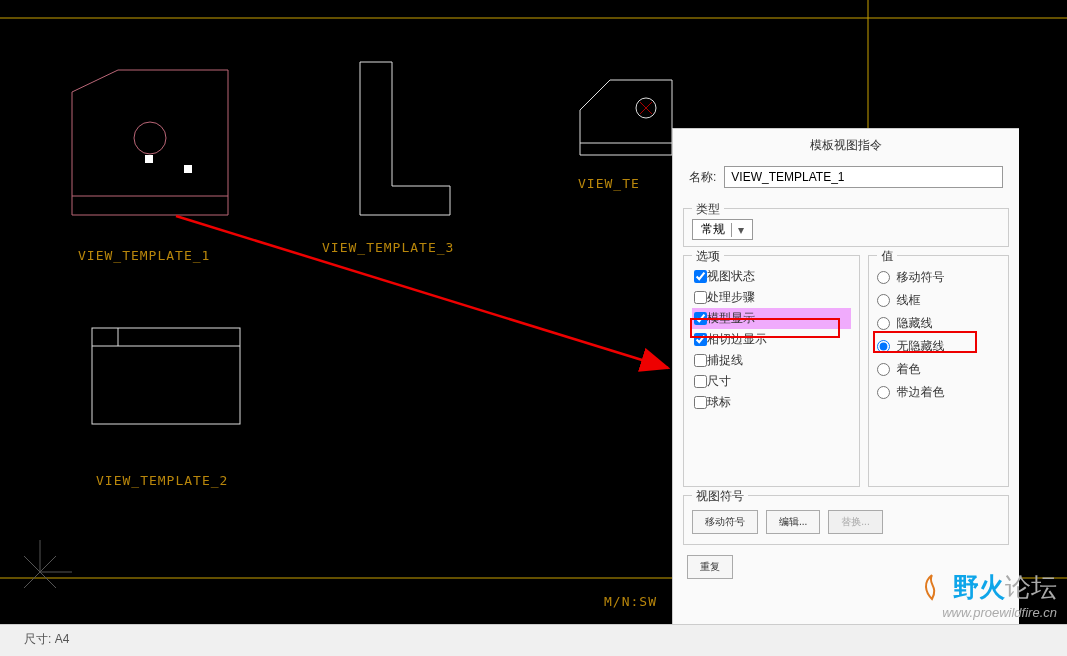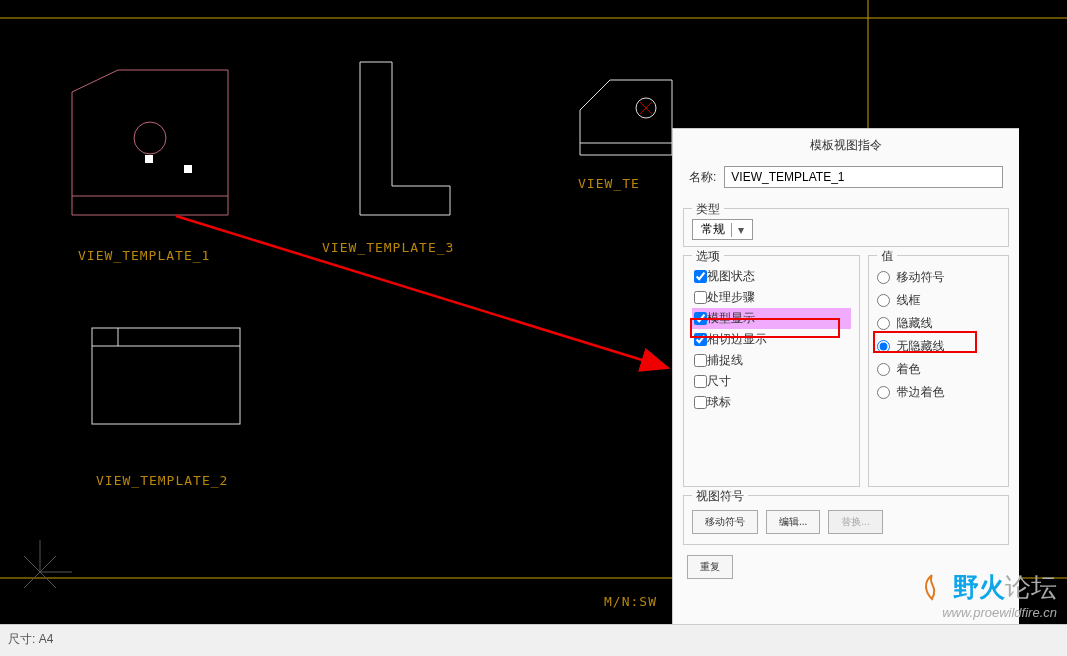--- a/index.html
+++ b/index.html
@@ -27,21 +27,21 @@
     font-size: 13px;
     letter-spacing: 1px;
   }
   .status-bar {
     position: absolute;
     left: 0; bottom: 0;
     width: 1067px; height: 32px;
     background: #f0f0f0;
     border-top: 1px solid #ccc;
     color: #555;
-    padding: 6px 8px;
+    padding: 6px 24px;
   }
   .dialog {
     position: absolute;
     left: 672px; top: 128px;
     width: 347px; height: 526px;
     background: #fafafa;
     border-left: 1px solid #ccc;
     border-top: 1px solid #ccc;
   }
   .dialog-title {

